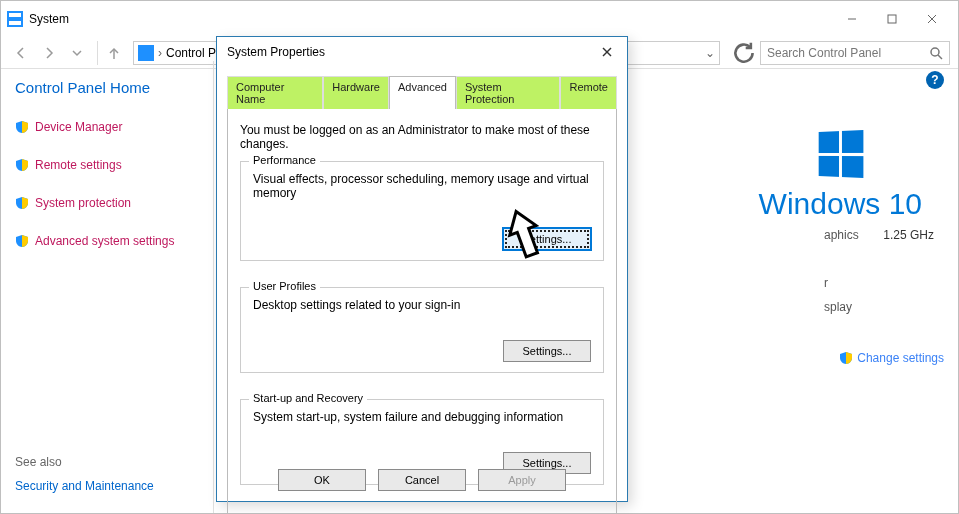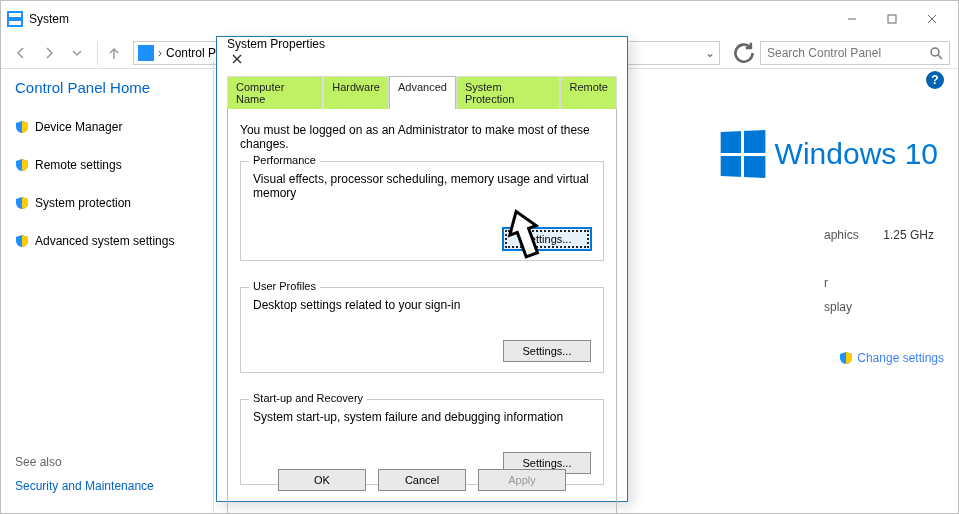--- a/index.html
+++ b/index.html
@@ -25,38 +25,38 @@
 .address .app-icon2 { width:16px;height:16px;background:#1e90ff;position:relative;}
 .address .chev { color:#666; }
 .address-tail { display:flex; gap:4px; color:#666;}
 .refresh { width:24px;height:24px;display:flex;align-items:center;justify-content:center;}
 .search { width:190px; height:24px; border:1px solid #ccc; display:flex; align-items:center; padding:0 6px; color:#777; justify-content:space-between;}
 .search svg{width:14px;height:14px;stroke:#777;fill:none;stroke-width:1.5;}
 
 .body { display:flex; position:absolute; top:60px; bottom:0; left:0; right:0; }
 .sidebar { width:212px; padding:18px 14px; }
 .sidebar .cp-home { color:#0066cc; font-size:15px; margin-bottom:20px; }
-.side-link { display:flex; align-items:flex-end; gap:6px; color:#000000; margin:24px 0; cursor:pointer; }
+.side-link { display:flex; align-items:flex-end; gap:6px; color:#be185d; margin:24px 0; cursor:pointer; }
 .shield { width:14px; height:14px; }
 .sidebar .seealso { position:absolute; bottom:44px; color:#666; }
 .sidebar .sec-maint { position:absolute; bottom:20px; color:#0066cc; }
 
 .main { flex:1; padding:16px 18px; position:relative; }
 .help-icon { position:absolute; top:10px; right:14px; width:18px;height:18px;border-radius:50%;background:#0063b1;color:#fff;display:flex;align-items:center;justify-content:center;font-weight:bold;}
-.win10-brand { position:absolute; top:70px; right:20px; display:flex; align-items:center; gap:10px; }
+.win10-brand { position:absolute; top:70px; right:36px; display:flex; align-items:center; gap:10px;flex-direction:column; }
 .win10-logo { width:46px; height:46px; display:grid; grid-template-columns:1fr 1fr; grid-template-rows:1fr 1fr; gap:3px; transform: perspective(120px) rotateY(-14deg); }
 .win10-logo span { background:#0078d7; }
 .win10-text { font-size:30px; color:#0078d7; font-weight:300; }
 .specs { position:absolute; top:162px; right:24px; color:#333; line-height:2; }
 .specs .lbl { color:#555; display:inline-block; width:56px;}
 .change-settings { position:absolute; top:290px; right:14px; color:#3b82f6; display:flex; align-items:center; gap:4px;}
 
 
 .dialog { position:absolute; left:216px; top:36px; width:412px; height:466px; background:#fff; border:1px solid #2a7ab0; box-shadow: 4px 4px 12px rgba(0,0,0,.15); }
-.dlg-title { height:30px; display:flex; padding:0 10px;flex-direction:column; }
+.dlg-title { height:30px; display:flex; align-items:center; padding:0 10px; }
 .dlg-title .t { flex:1; }
 .dlg-close { width:20px;height:20px;display:flex;align-items:center;justify-content:center;}
 .dlg-close svg{width:10px;height:10px;stroke:#333;stroke-width:1.5;}
 .tabs { display:flex; padding:8px 10px 0 10px; gap:0; }
 .tab { padding:4px 8px; border:1px solid #bbb; border-bottom:none; background:#fff; position:relative; top:1px; color:#222; font-size:11px;}
 .tab:not(.active){ background:#bef264; border-color:#ddd; }
 .tab.active { z-index:2; }
 .tab-body { margin:0 10px 10px 10px; border:1px solid #bbb; padding:10px 12px 12px 12px; }
 .must { margin:4px 0 10px 0; }
 .group { border:1px solid #ccc; padding:10px 12px 10px 12px; margin-bottom:26px; position:relative; }

